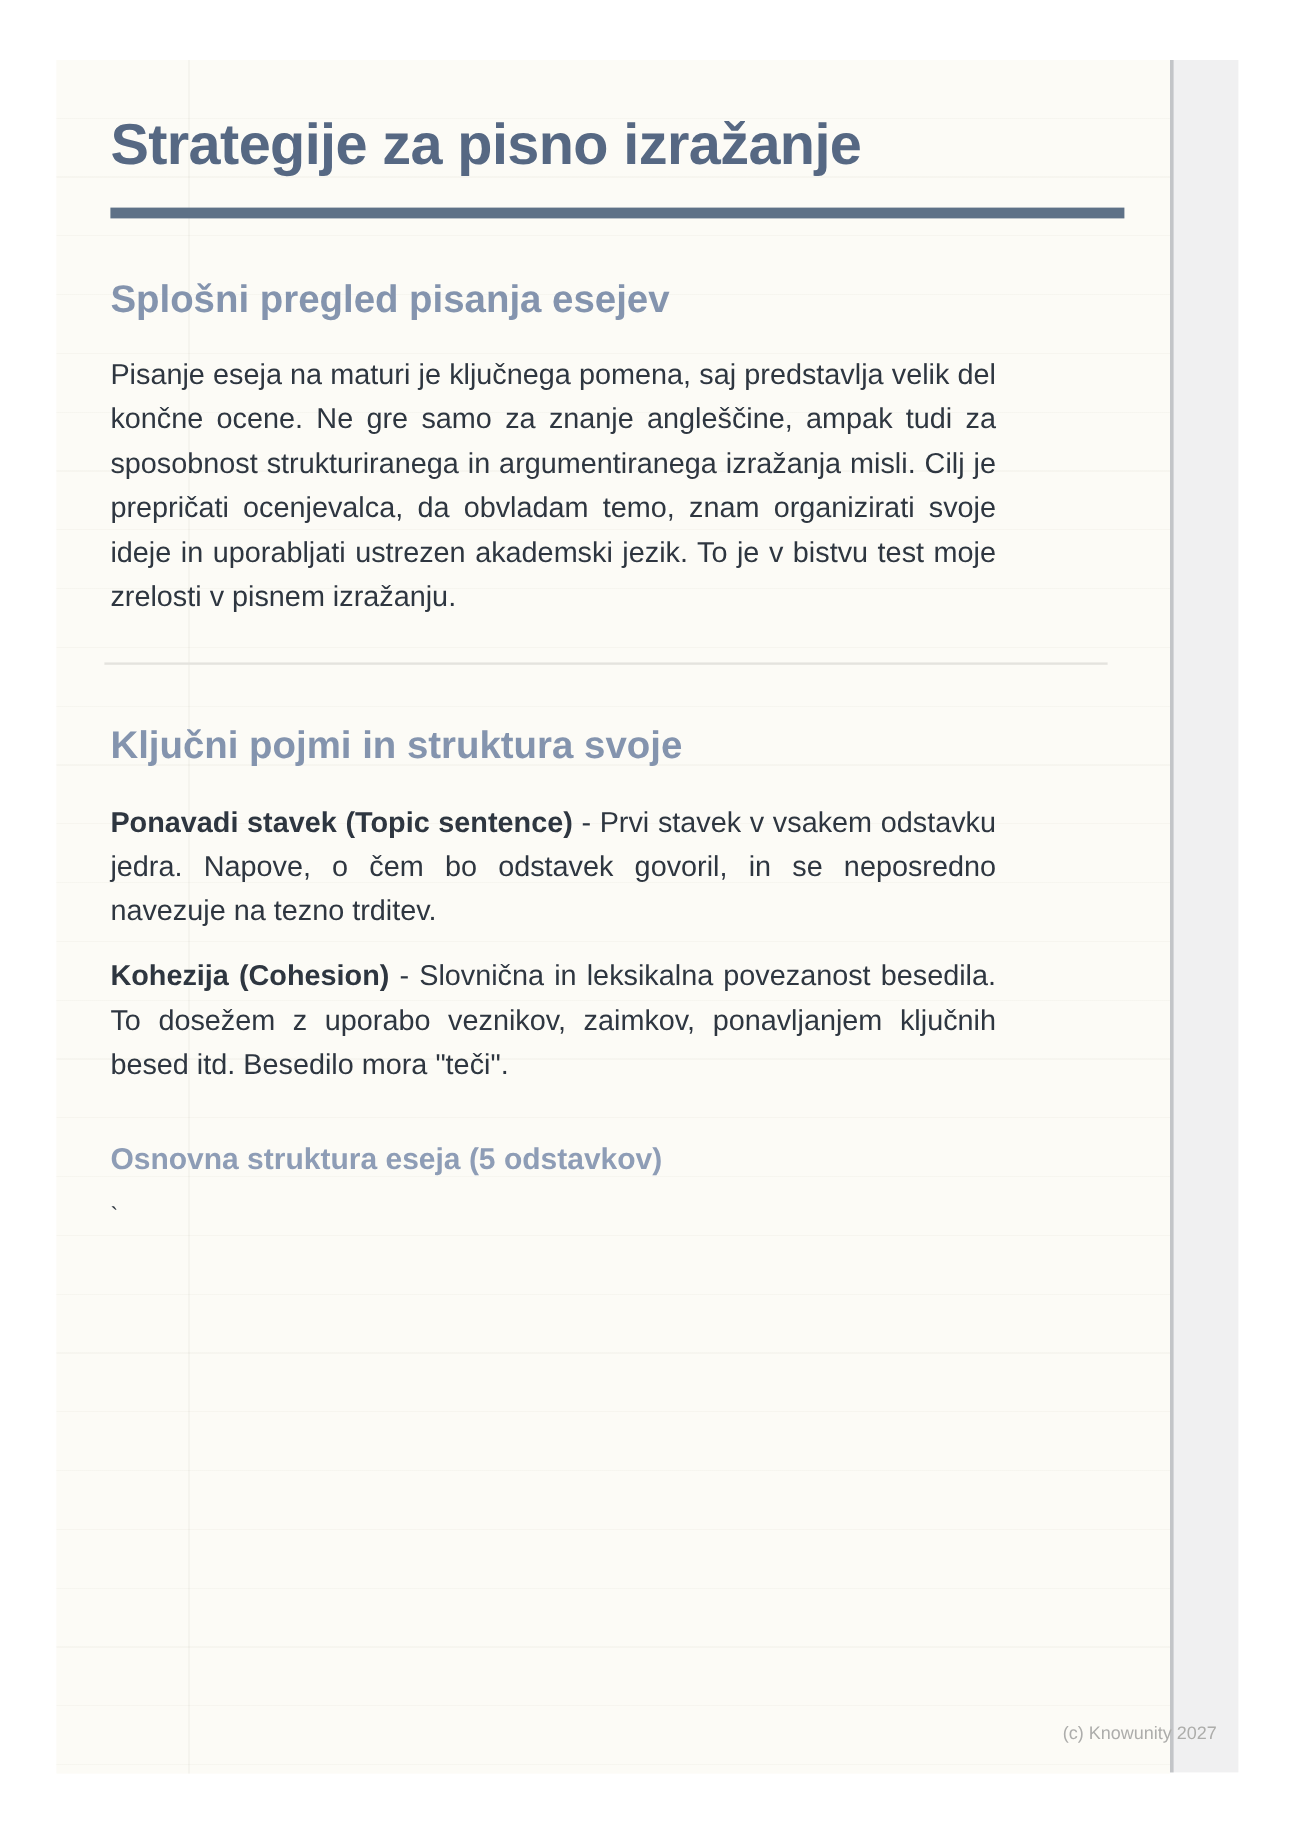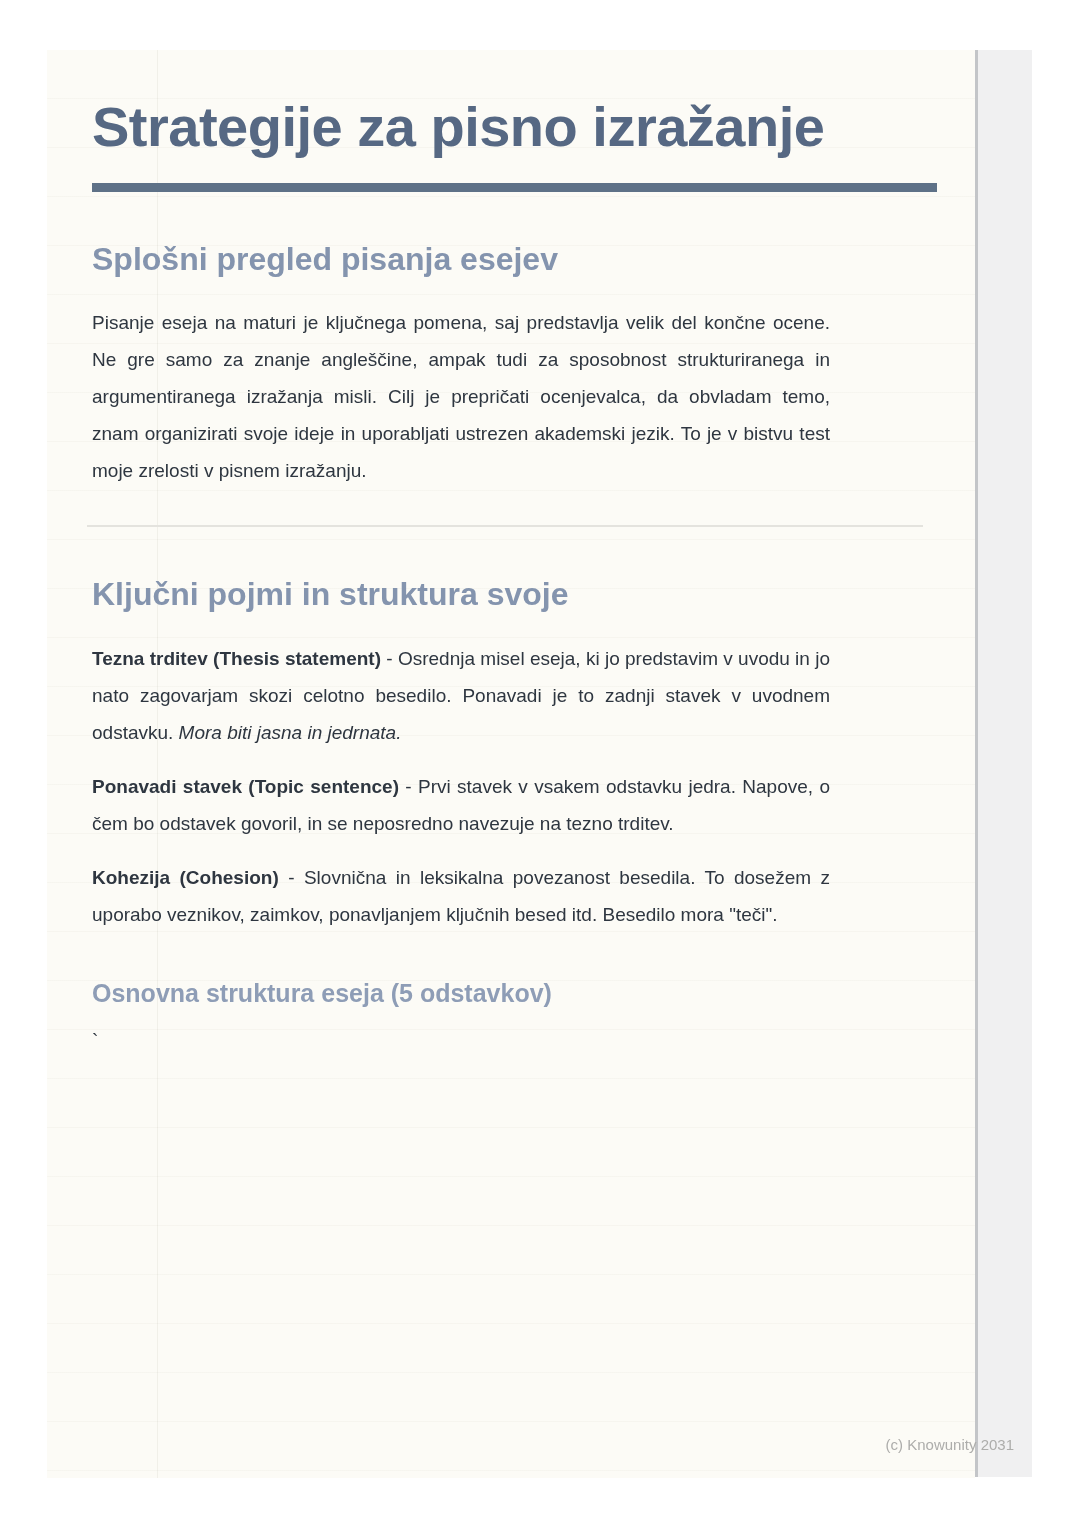--- a/index.html
+++ b/index.html
@@ -43,41 +43,41 @@
     width:57px;height:1427px;
     background:var(--strip-bg);
     border-left:3px solid var(--strip-edge);
   }
   .content{
     position:absolute;left:45px;top:0;
     width:760px;
   }
   .doc-title{
     margin-top:44px;
-    font-size:56px;
+    font-size:48px;
     font-weight:800;
     letter-spacing:-0.5px;
     color:var(--title-color);
     width:845px;
   }
   .title-rule{
     margin-top:24px;
     width:845px;height:9px;
     background:var(--rule-color);
   }
   .section-heading{
     margin-top:49px;
     font-size:32px;
     font-weight:700;
     color:var(--heading-color);
   }
   .para{
     margin-top:26px;
     width:738px;
-    font-size:19px;
+    font-size:24px;
     line-height:37px;
     color:var(--body-color);
     text-align:justify;
   }
   .term-para{margin-top:0;margin-bottom:17px;}
   .terms{margin-top:27px;}
   .section-divider{
     margin-top:36px;
     width:836px;height:0;
     border:none;
@@ -119,29 +119,28 @@
 
       <h2 class="section-heading">Splošni pregled pisanja esejev</h2>
 
       <p class="para">Pisanje eseja na maturi je ključnega pomena, saj predstavlja velik del končne ocene. Ne gre samo za znanje angleščine, ampak tudi za sposobnost strukturiranega in argumentiranega izražanja misli. Cilj je prepričati ocenjevalca, da obvladam temo, znam organizirati svoje ideje in uporabljati ustrezen akademski jezik. To je v bistvu test moje zrelosti v pisnem izražanju.</p>
 
       <hr class="section-divider">
 
       <h2 class="section-heading">Ključni pojmi in struktura svoje</h2>
 
       <div class="terms">
-        <p class="para term-para"><span style="font-weight: 700;">Tezna trditev (Thesis statement)</span><span> - Osrednja misel eseja, ki jo predstavim v uvodu in jo nato zagovarjam skozi celotno besedilo. Ponavadi je to zadnji stavek v uvodnem odstavku. </span><span style="font-style: italic;">Mora biti jasna in jedrnata.</span></p>
         <p class="para term-para"><span style="font-weight: 700;">Ponavadi stavek (Topic sentence)</span><span> - Prvi stavek v vsakem odstavku jedra. Napove, o čem bo odstavek govoril, in se neposredno navezuje na tezno trditev.</span></p>
         <p class="para term-para"><span style="font-weight: 700;">Kohezija (Cohesion)</span><span> - Slovnična in leksikalna povezanost besedila. To dosežem z uporabo veznikov, zaimkov, ponavljanjem ključnih besed itd. Besedilo mora "teči".</span></p>
       </div>
 
       <h3 class="sub-heading">Osnovna struktura eseja (5 odstavkov)</h3>
 
       <div class="stray-char">`</div>
 
     </div>
   </div>
 
   <div class="side-strip"></div>
 
-  <div class="page-footer">(c) Knowunity 2031</div>
+  <div class="page-footer">(c) Knowunity 2027</div>
 
 </div>
 
 </body></html>

